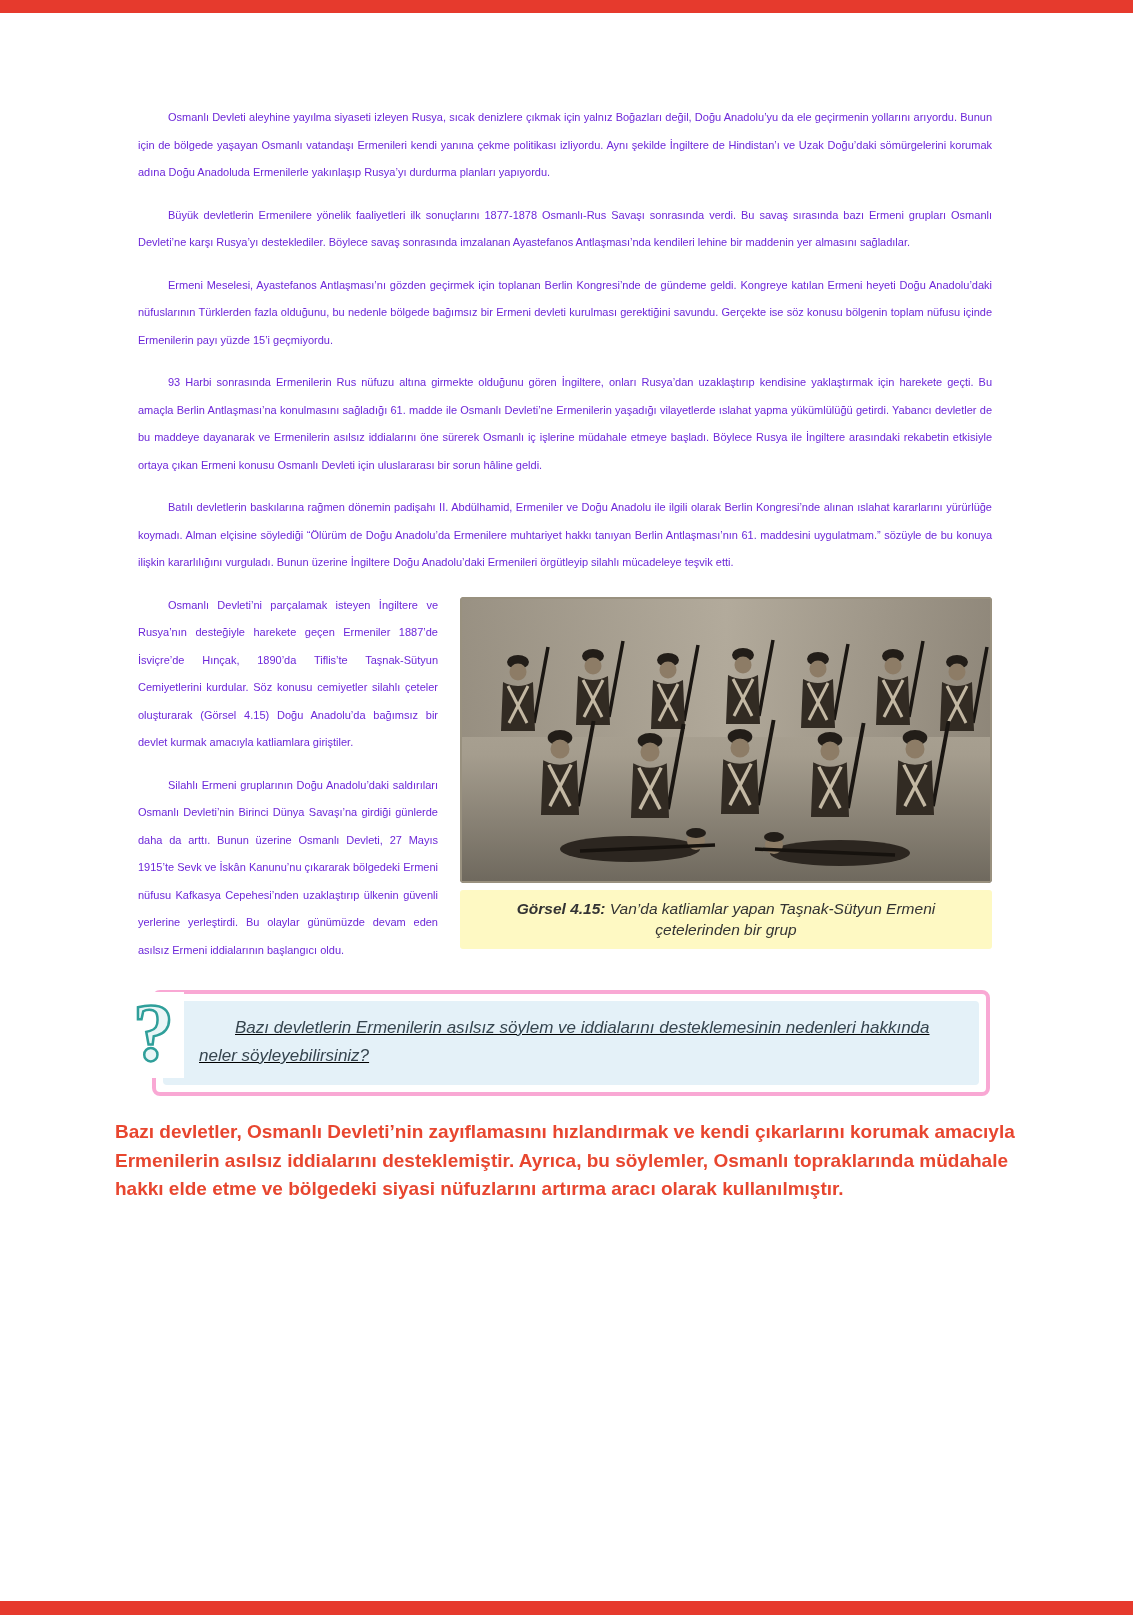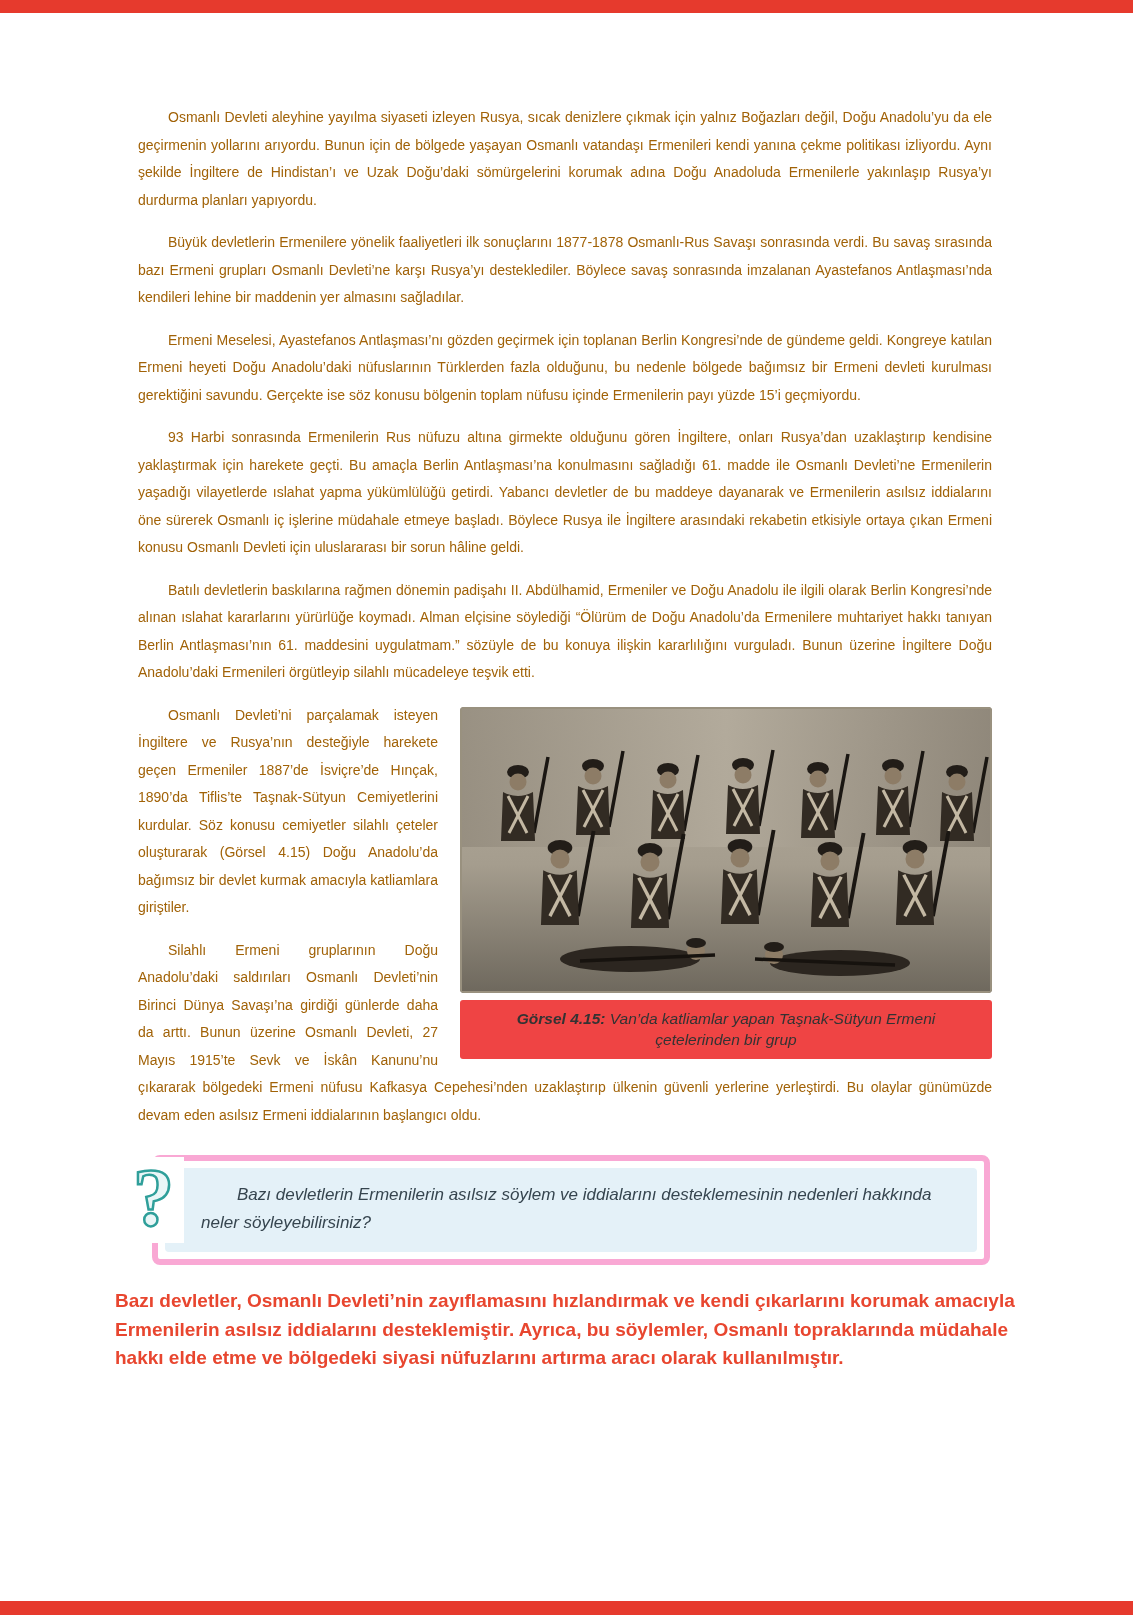--- a/index.html
+++ b/index.html
@@ -28,60 +28,61 @@
     width:854px;
   }
   .heading {
     color:#d43a2b;
     font-size:21px;
     font-weight:bold;
     margin-bottom:17px;
     letter-spacing:0.2px;
   }
   .body-par {
-    font-size:14px;
+    font-size:11px;
     line-height:27.5px;
-    color:#a16207;
+    color:#6d28d9;
     text-align:justify;
     text-indent:30px;
     margin-bottom:15px;
   }
   .figure-block {
     float:right;
     width:532px;
     margin:5px 0 10px 22px;
   }
   .photo {
     display:block;
     width:532px;
     height:286px;
     border-radius:4px;
   }
   .caption {
     margin-top:7px;
-    background:#ef4444;
+    background:#fef9c3;
     padding:8px 40px;
     text-align:center;
     font-style:italic;
     font-size:15.5px;
     line-height:21.5px;
     color:#333333;
     border-radius:3px;
   }
   .caption b { font-weight:bold; }
   .question-wrap {
     clear:both;
     position:relative;
     margin:26px 0 0 14px;
     width:838px;
   }
   .qbox {
-    border:6px solid #f9a8d4;
+    border:4px solid #f9a8d4;
     border-radius:8px;
     padding:7px;
+    text-decoration:underline;
   }
   .qinner {
     background:#e4f1f8;
     border-radius:4px;
     padding:13px 26px 15px 36px;
     font-style:italic;
     font-size:17px;
     line-height:28px;
     color:#36454f;
     text-indent:36px;

